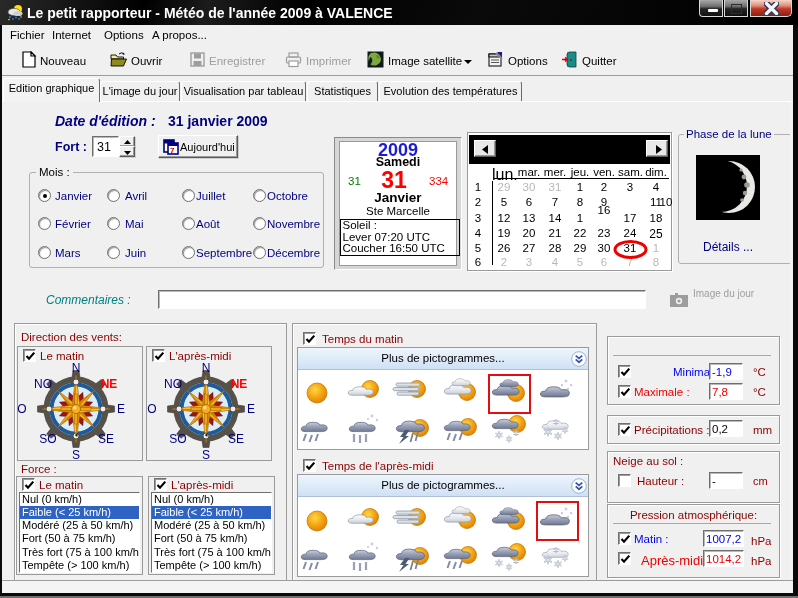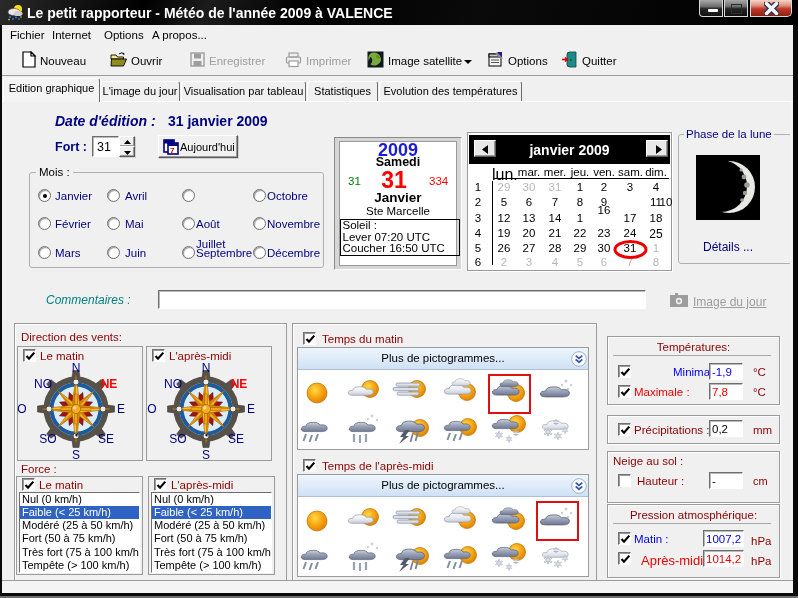--- a/index.html
+++ b/index.html
@@ -182,21 +182,21 @@
     <div class="abs navy t13" style="left:55px;top:218px;">Février</div>
  <div class="abs radio" style="left:38px;top:246px;"></div>
     <div class="abs navy t13" style="left:55px;top:247px;">Mars</div>
  <div class="abs radio" style="left:107px;top:189px;"></div>
     <div class="abs navy t13" style="left:125px;top:190px;">Avril</div>
  <div class="abs radio" style="left:107px;top:217px;"></div>
     <div class="abs navy t13" style="left:125px;top:218px;">Mai</div>
  <div class="abs radio" style="left:107px;top:246px;"></div>
     <div class="abs navy t13" style="left:125px;top:247px;">Juin</div>
  <div class="abs radio" style="left:182px;top:189px;"></div>
-    <div class="abs navy t13" style="left:196px;top:190px;margin-top:48px;">Juillet</div>
+    <div class="abs navy t13" style="left:196px;top:190px;">Juillet</div>
  <div class="abs radio" style="left:182px;top:217px;"></div>
     <div class="abs navy t13" style="left:196px;top:218px;">Août</div>
  <div class="abs radio" style="left:182px;top:246px;"></div>
     <div class="abs navy t13" style="left:196px;top:247px;">Septembre</div>
  <div class="abs radio" style="left:253px;top:189px;"></div>
     <div class="abs navy t13" style="left:267px;top:190px;">Octobre</div>
  <div class="abs radio" style="left:253px;top:217px;"></div>
     <div class="abs navy t13" style="left:267px;top:218px;">Novembre</div>
  <div class="abs radio" style="left:253px;top:246px;"></div>
     <div class="abs navy t13" style="left:267px;top:247px;">Décembre</div>
@@ -219,21 +219,20 @@
  <div class="abs btn3d" style="left:474px;top:140px;width:22px;height:17px;background:#e8e8e8;">
       <svg class="abs" style="left:7px;top:4px;" width="6" height="9" viewBox="0 0 6 9">
         <path d="M6 0 v9 L0 4.5 z" fill="#000"></path>
       </svg>
     </div>
  <div class="abs btn3d" style="left:646px;top:140px;width:22px;height:17px;background:#e8e8e8;">
       <svg class="abs" style="left:9px;top:4px;" width="6" height="9" viewBox="0 0 6 9">
         <path d="M0 0 v9 L6 4.5 z" fill="#000"></path>
       </svg>
     </div>
- <div class="abs" style="left:469px;top:142px;width:201px;text-align:center;color:#fff;font-size:14px;font-weight:bold;">janvier 2009</div>
  <div class="abs" style="left:494px;top:178px;width:175px;height:1px;background:#000;"></div>
  <div class="abs" style="left:492px;top:166px;width:24px;text-align:center;font-size:16px;color:#000;">lun.</div>
  <div class="abs" style="left:517px;top:166px;width:24px;text-align:center;font-size:11.5px;color:#000;">mar.</div>
  <div class="abs" style="left:543px;top:166px;width:24px;text-align:center;font-size:11.5px;color:#000;">mer.</div>
  <div class="abs" style="left:568px;top:166px;width:24px;text-align:center;font-size:11.5px;color:#000;">jeu.</div>
  <div class="abs" style="left:592px;top:166px;width:24px;text-align:center;font-size:11.5px;color:#000;">ven.</div>
  <div class="abs" style="left:618px;top:166px;width:24px;text-align:center;font-size:11.5px;color:#000;">sam.</div>
  <div class="abs" style="left:644px;top:166px;width:24px;text-align:center;font-size:11.5px;color:#000;">dim.</div>
  <div class="abs" style="left:492px;top:181px;width:1px;height:84px;background:#000;"></div>
  <div id="calgrid"></div>
@@ -307,21 +306,21 @@
  <div class="abs navy" style="left:678px;top:240px;width:100px;text-align:center;font-size:12px;">Détails ...</div>
 
  <div class="abs" style="left:46px;top:293px;font-size:12px;font-weight:normal;font-style:italic;color:#008080;">Commentaires :</div>
  <div class="abs sunken" style="left:158px;top:290px;width:488px;height:19px;"></div>
  <svg class="abs" style="left:670px;top:293px;" width="18" height="14" viewBox="0 0 18 14">
       <rect x="0" y="2" width="18" height="12" fill="#9d9d9d"></rect>
       <rect x="5" y="0" width="3" height="3" fill="#9d9d9d"></rect>
       <circle cx="9" cy="8" r="3.2" fill="#f0f0f0"></circle>
       <circle cx="9" cy="8" r="1.6" fill="#9d9d9d"></circle>
     </svg>
- <div class="abs" style="left:693px;top:295px;font-size:12px;color:#9d9d9d;text-decoration:underline;">Image du jour</div>
+ <div class="abs" style="left:693px;top:288px;font-size:10px;color:#9d9d9d;">Image du jour</div>
 
  <svg class="abs" width="0" height="0" style="left:0;top:0;">
  <defs>
   <radialGradient id="sg" cx="40%" cy="35%" r="70%">
     <stop offset="0%" stop-color="#ffda45"></stop>
           <stop offset="50%" stop-color="#f7a714"></stop>
           <stop offset="100%" stop-color="#dd7f00"></stop>
   </radialGradient>
   <linearGradient id="cg" x1="0" y1="0" x2="0" y2="1">
     <stop offset="0%" stop-color="#c9cfdd"></stop>
@@ -847,21 +846,20 @@
  <div class="abs marn" style="left:171px;top:479px;font-size:11.5px;">L'après-midi</div>
  <div class="abs sunken" style="left:151px;top:492px;width:121px;height:81px;font-size:11px;color:#000;box-shadow:none;">
       <div style="height:13.16px;padding-left:2px;white-space:nowrap;overflow:hidden;">Nul (0 km/h)</div>
       <div style="height:13.16px;padding-left:2px;white-space:nowrap;overflow:hidden; background:#2e63c4;color:#fff;">Faible (&lt; 25 km/h)</div>
       <div style="height:13.16px;padding-left:2px;white-space:nowrap;overflow:hidden;">Modéré (25 à 50 km/h)</div>
       <div style="height:13.16px;padding-left:2px;white-space:nowrap;overflow:hidden;">Fort (50 à 75 km/h)</div>
       <div style="height:13.16px;padding-left:2px;white-space:nowrap;overflow:hidden;">Très fort (75 à 100 km/h)</div>
       <div style="height:13.16px;padding-left:2px;white-space:nowrap;overflow:hidden;">Tempête (&gt; 100 km/h)</div>
     </div>
  <div class="abs" style="left:607px;top:336px;width:173px;height:69px;border:1px solid #9a9a9a;box-shadow:inset 1px 1px 0 #fff,1px 1px 0 #fff;box-sizing:border-box;"></div>
- <div class="abs marn" style="left:607px;top:341px;width:173px;text-align:center;font-size:11.5px;">Températures:</div>
  <div class="abs" style="left:613px;top:355px;width:158px;height:1px;background:#a8a8a8;"></div>
  <div class="abs cb" style="left:618px;top:365px;">
       <svg width="13" height="13" viewBox="0 0 13 13">
         <path d="M2.5 6 L5 8.7 L10.3 2.6" fill="none" stroke="#000" stroke-width="2.2"></path>
       </svg>
     </div>
  <div class="abs" style="left:634px;top:366px;font-size:11.5px;color:#0000f0;padding-left:39px;">Minimale :</div>
  <div class="abs sunken" style="left:709px;top:363px;width:34px;height:17px;font-size:11.5px;color:#0000f0;padding:2px 0 0 2px;">-1,9</div>
  <div class="abs marn" style="left:753px;top:366px;font-size:11.5px;">°C</div>
  <div class="abs cb" style="left:618px;top:385px;">

